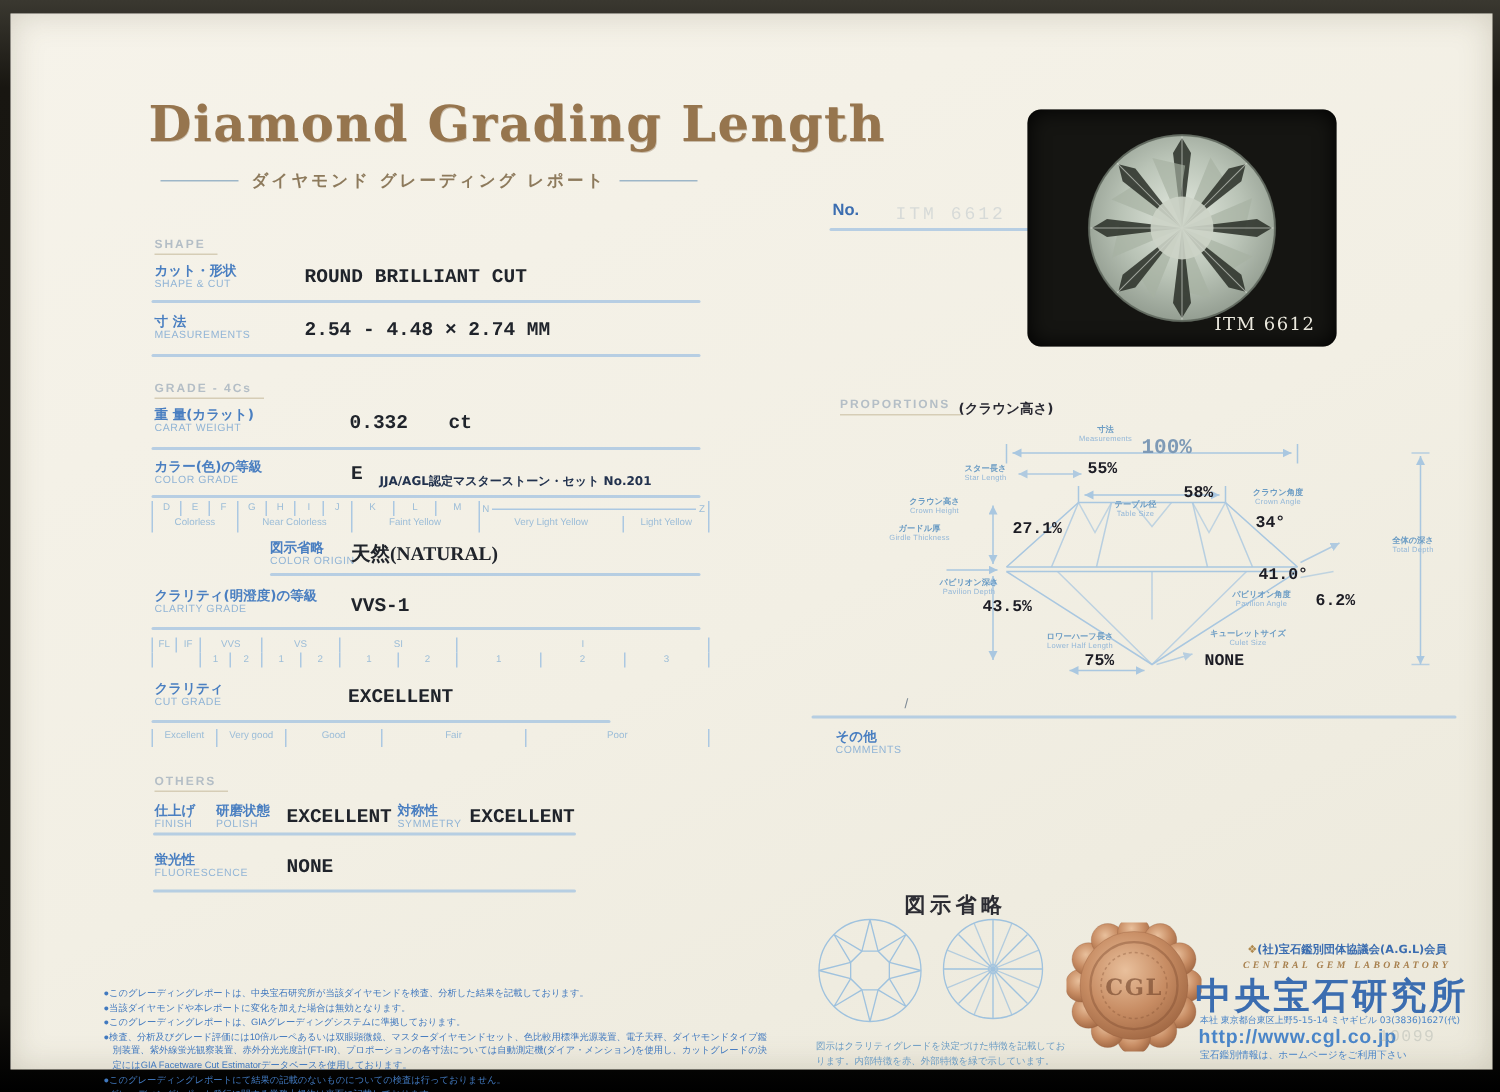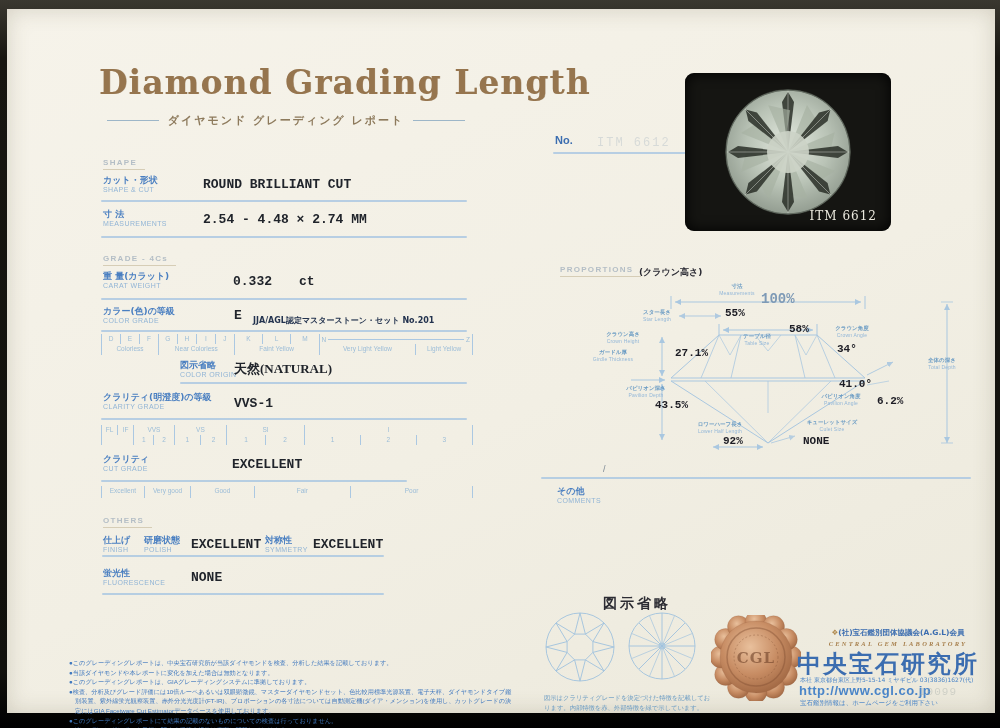--- a/index.html
+++ b/index.html
@@ -303,21 +303,21 @@
     <div class="pl" style="left:352px;top:72px;width:50px">
       <span class="pj">全体の深さ</span>
       <span class="pe">Total Depth</span>
     </div>
     <div class="pv" style="left:312px;top:110px">6.2%</div>
 
     <div class="pl" style="left:110px;top:136px;width:90px">
       <span class="pj">ロワーハーフ長さ</span>
       <span class="pe">Lower Half Length</span>
     </div>
-    <div class="pv" style="left:158px;top:150px">92%</div>
+    <div class="pv" style="left:158px;top:150px">75%</div>
 
     <div class="pl" style="left:222px;top:134px;width:90px">
       <span class="pj">キューレットサイズ</span>
       <span class="pe">Culet Size</span>
     </div>
     <div class="pv" style="left:238px;top:150px">NONE</div>
   </div>
 
   <div class="abs slash" style="left:596px;top:455px">/</div>
   <div class="rule" style="left:534px;top:468px;width:430px"></div>

